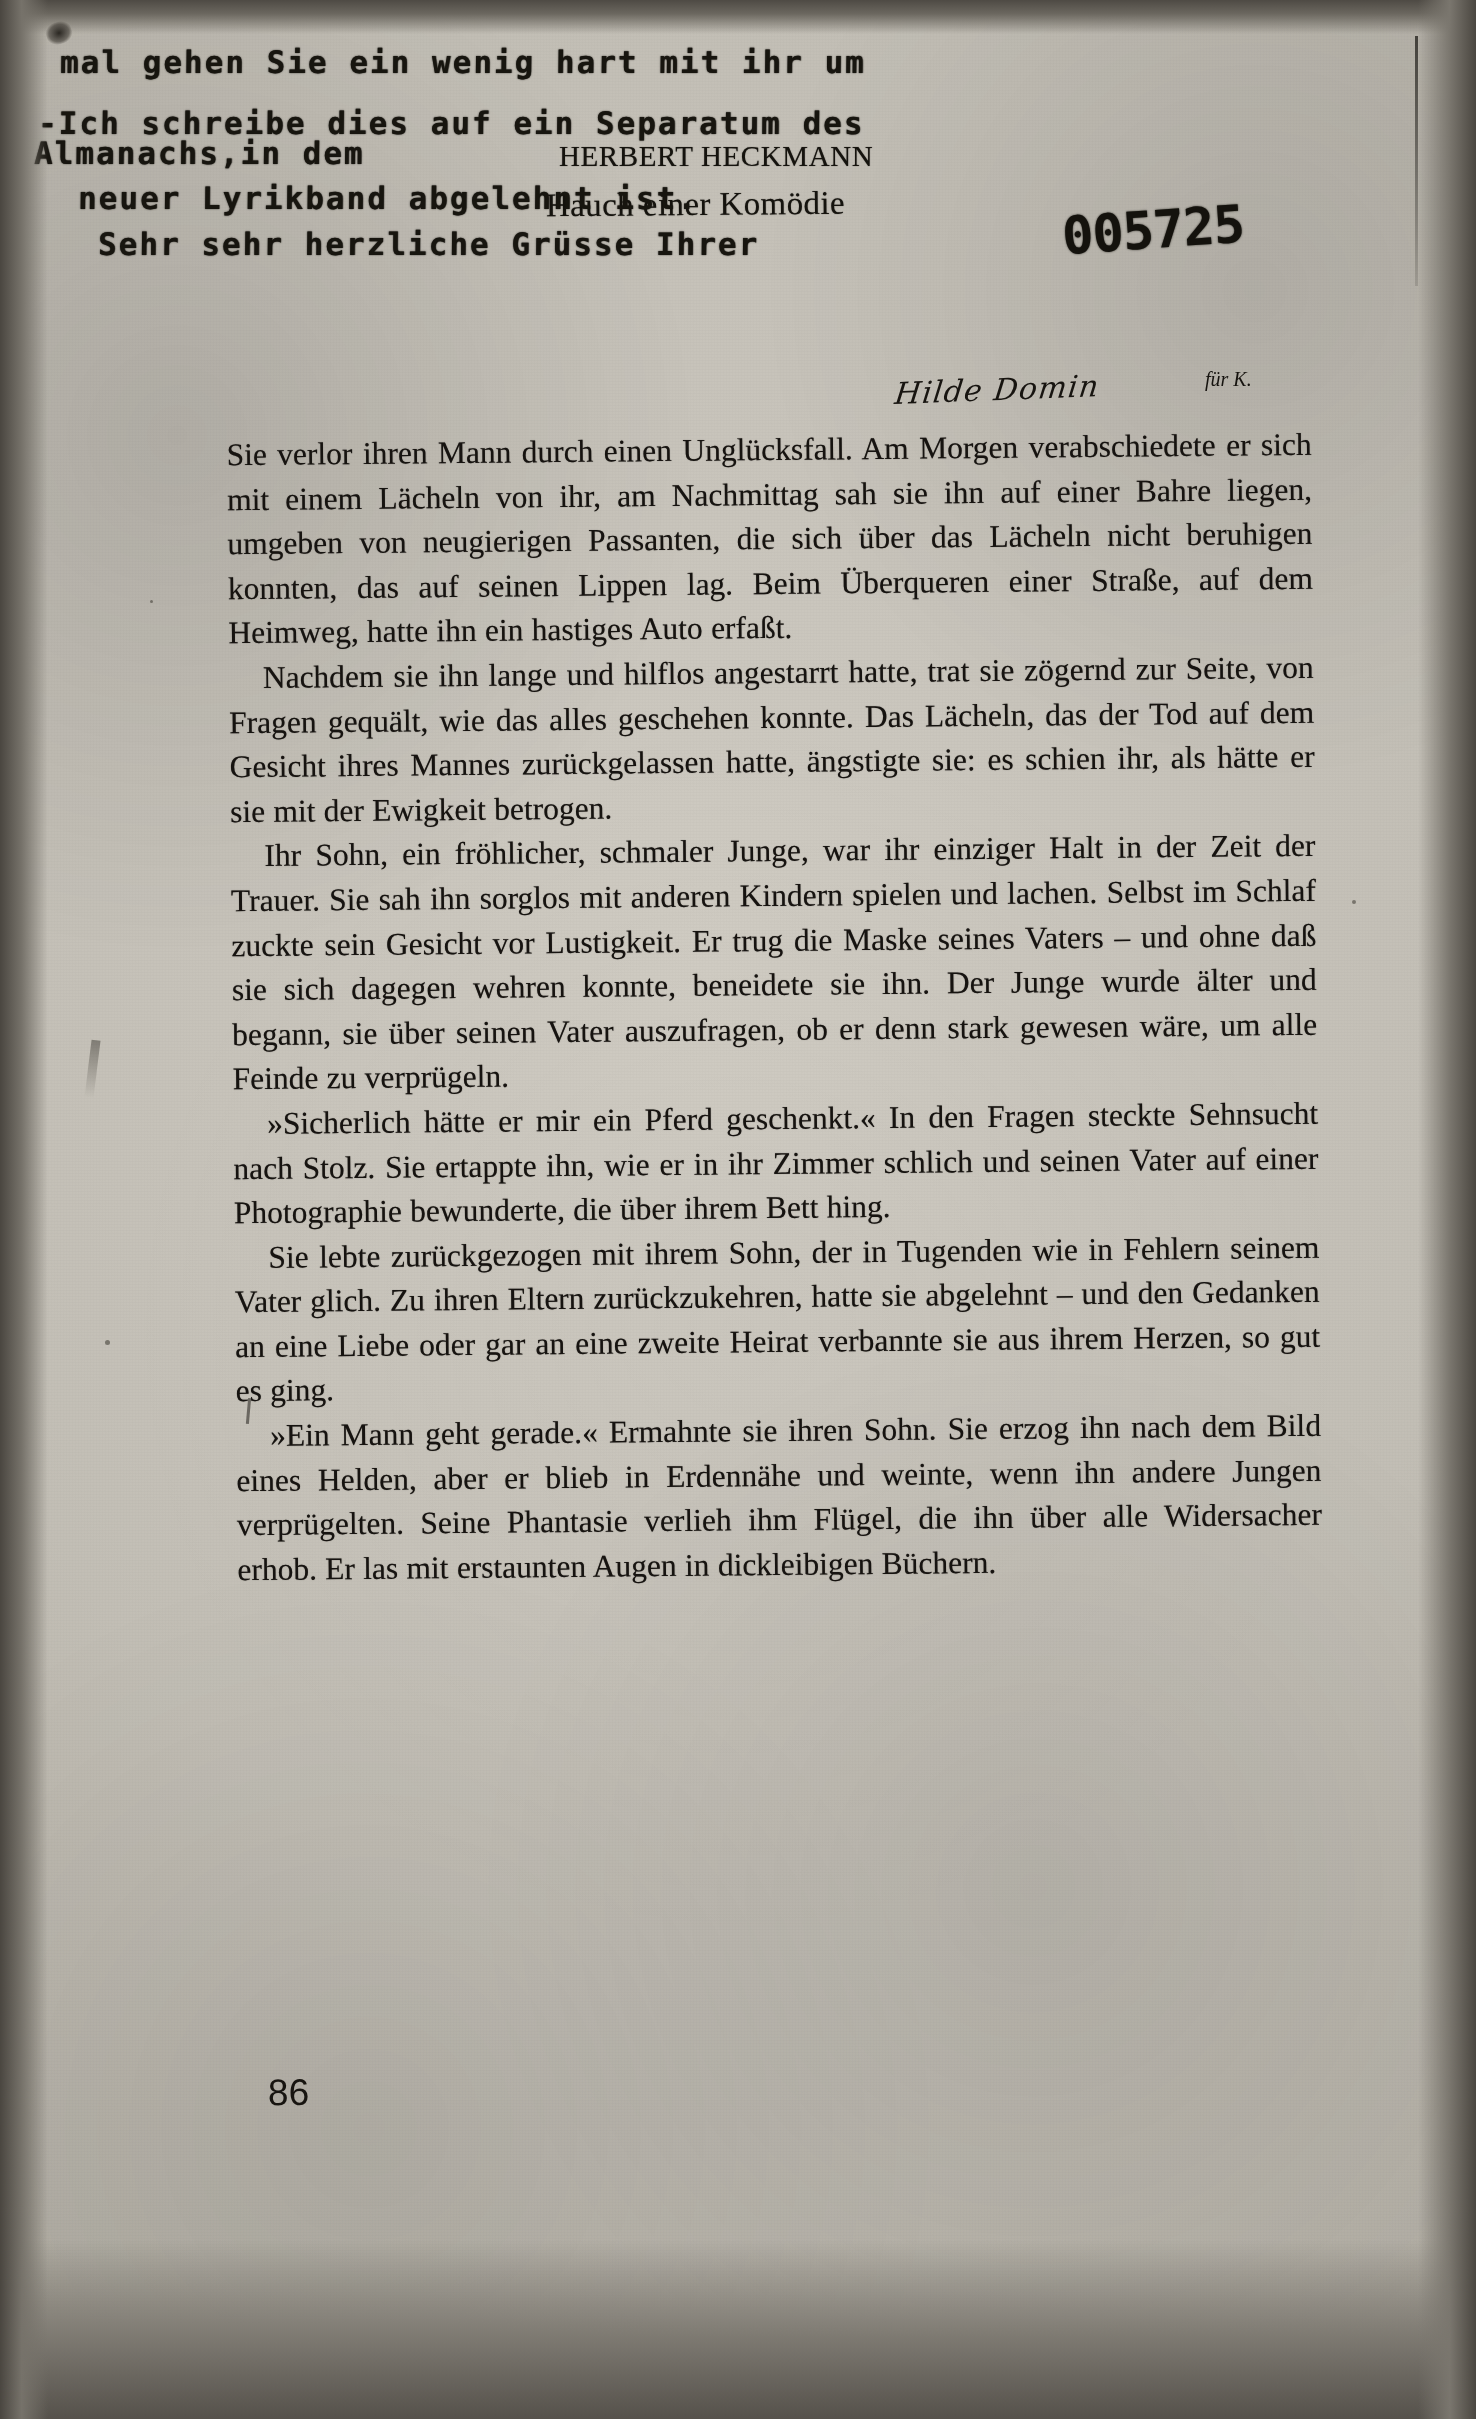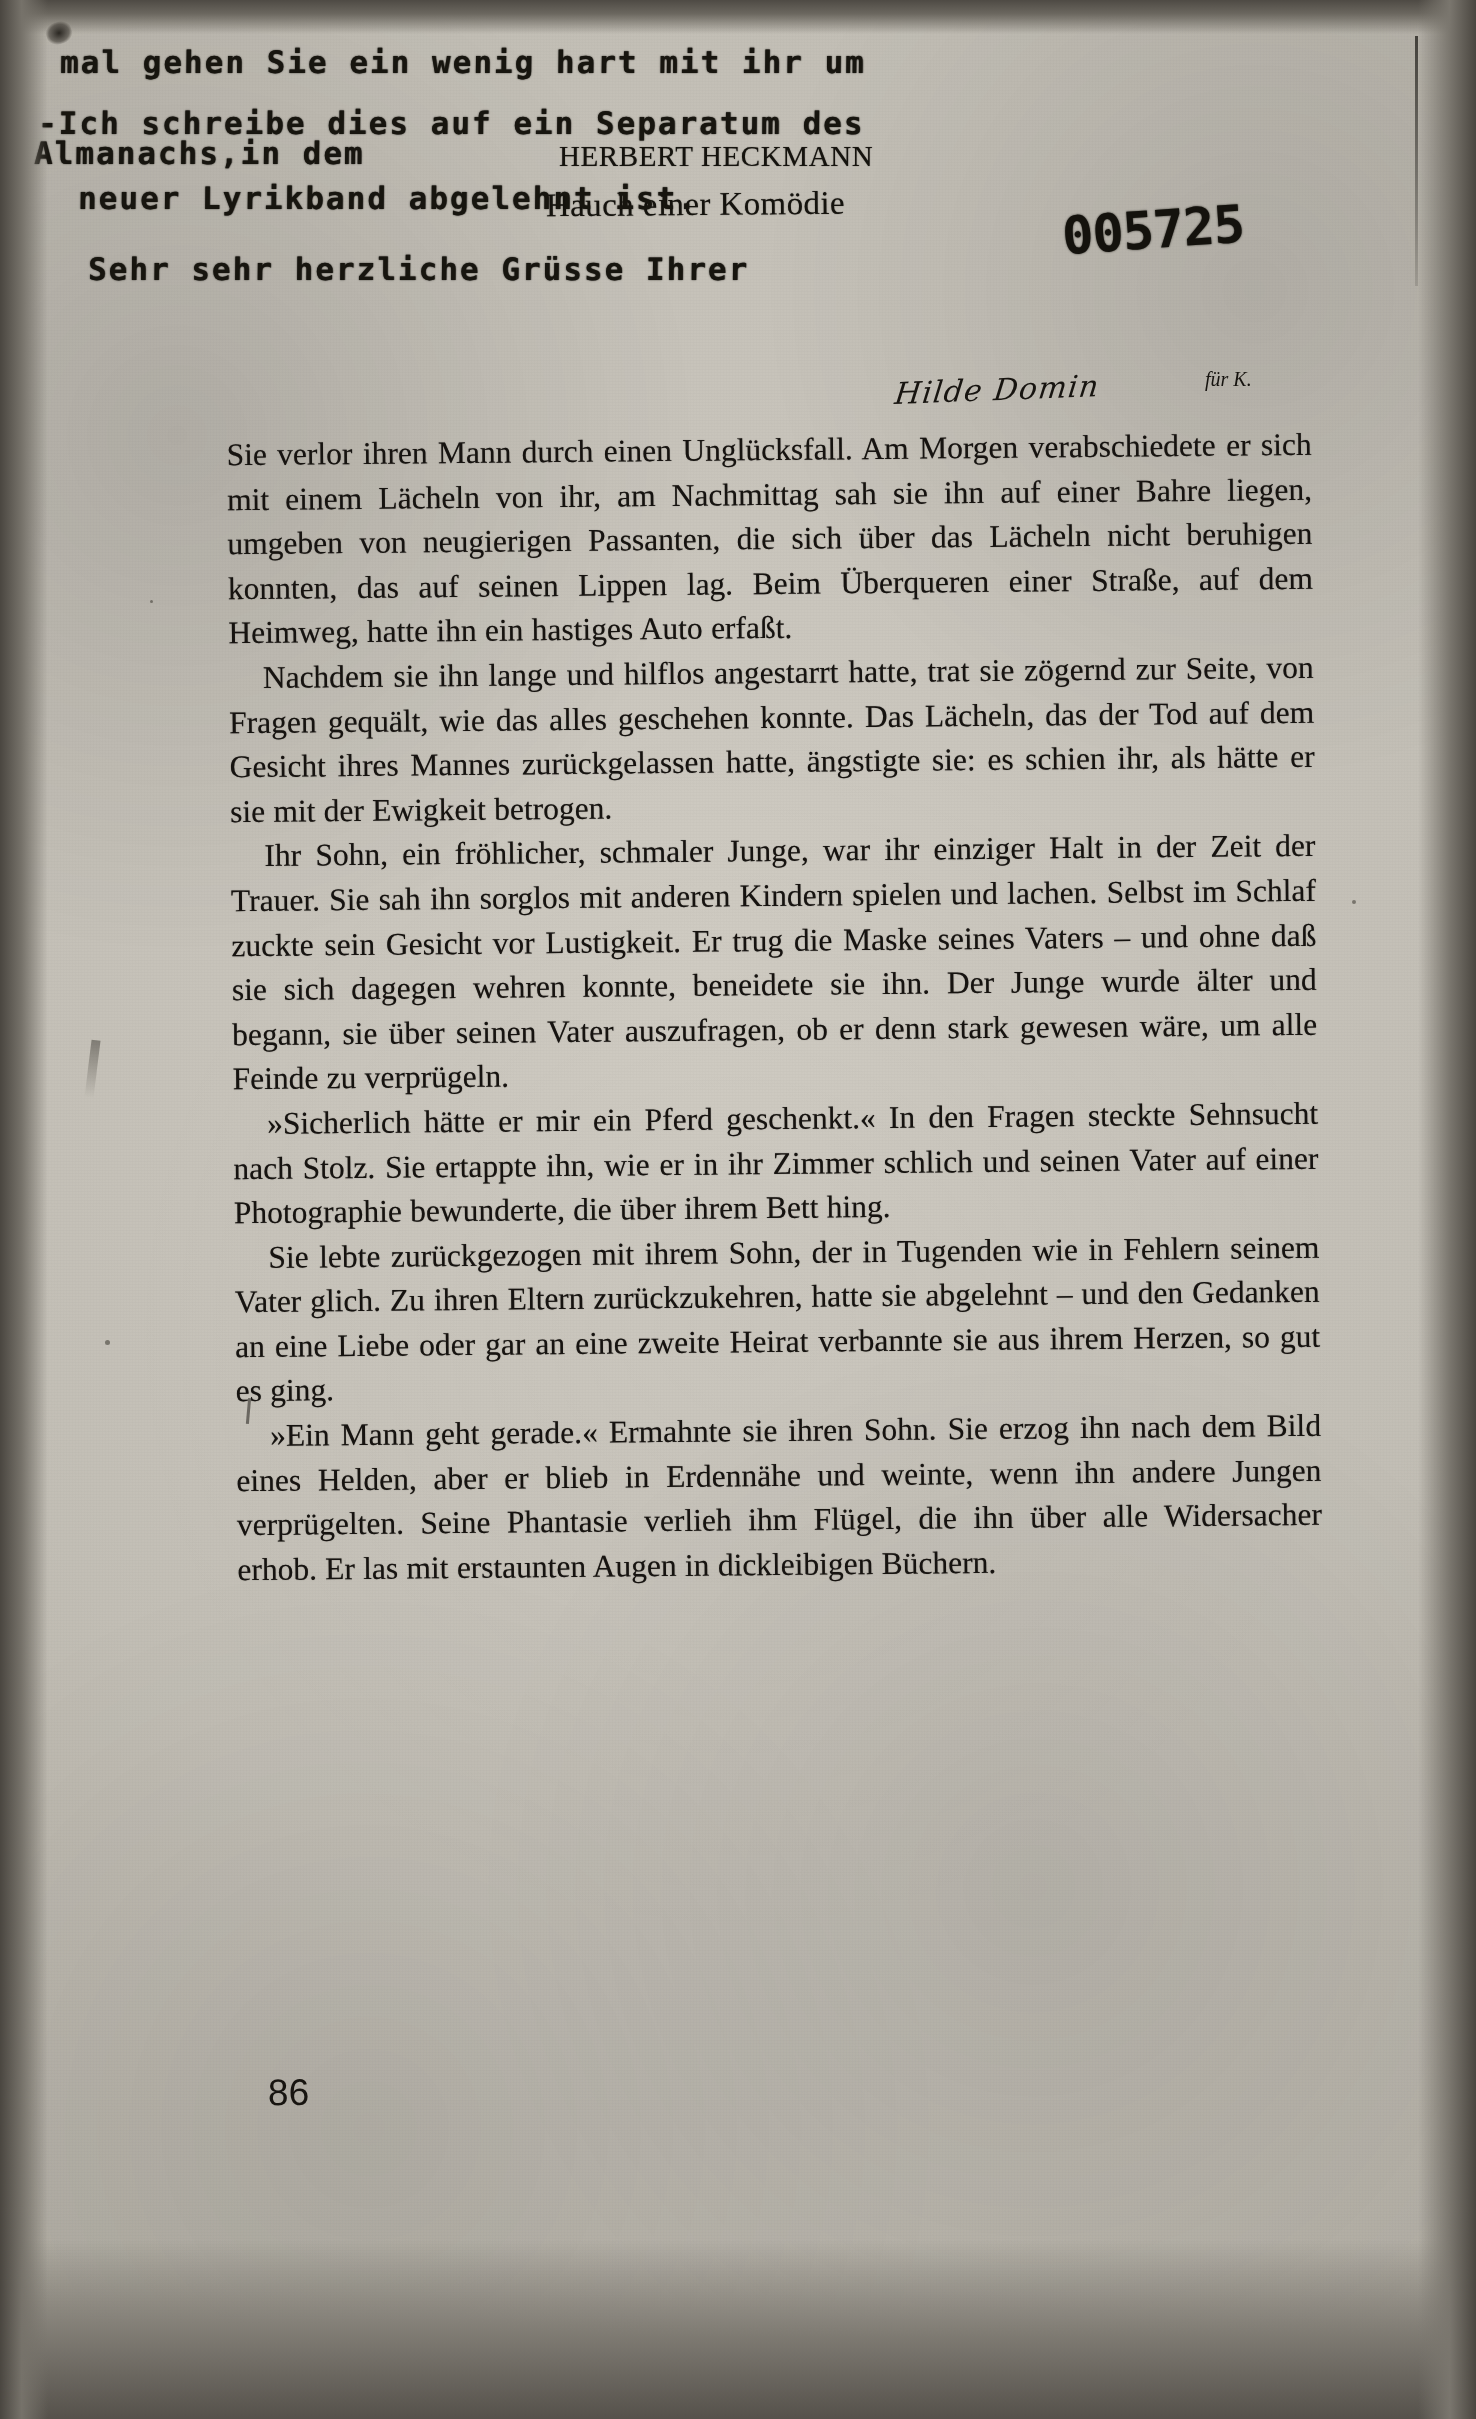--- a/index.html
+++ b/index.html
@@ -76,21 +76,21 @@
     letter-spacing: 2.0px;
     color: #17150f;
     white-space: pre;
     text-shadow: 0 0 1.6px rgba(20,18,14,.9), .6px .4px 0 rgba(35,32,26,.35);
     transform: skewX(-0.6deg);
   }
   .t1 { left: 60px;  top: 44px;  }
   .t2 { left: 38px;  top: 88px; margin-top: 17px;  }
   .t3 { left: 34px;  top: 135px; }
   .t4 { left: 78px;  top: 180px; }
-  .t5 { left: 88px; top: 226px; margin-top: 25px; }
+  .t5 { left: 98px; top: 226px; }
 
   
   .book-author {
     position: absolute;
     left: 540px; top: 140px;
     font-family: "Liberation Serif", serif;
     font-size: 29px;
     letter-spacing: .6px;
     color: #15130e;
     white-space: nowrap;

